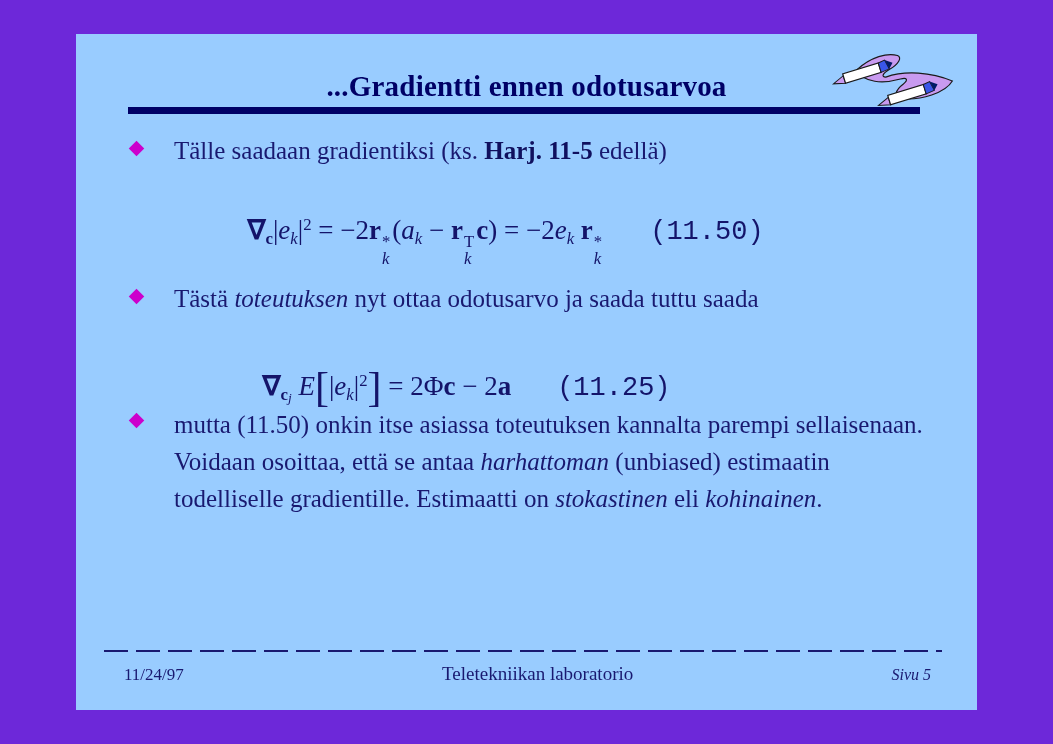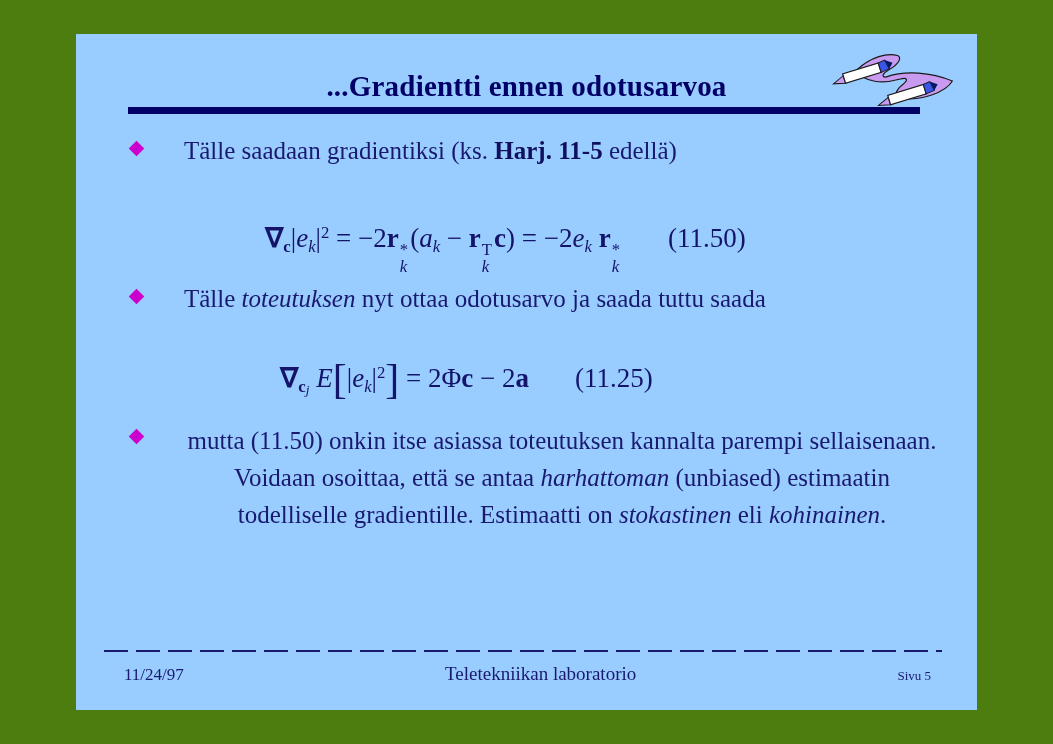--- a/index.html
+++ b/index.html
@@ -1,58 +1,58 @@
 <!DOCTYPE html>
 <html><head>
 <meta charset="utf-8">
 <style>
   html,body{margin:0;padding:0;background:#ffffff;}
-  .page{position:relative;width:1053px;height:744px;background:#4d7c0f;overflow:hidden;
+  .page{position:relative;width:1053px;height:744px;background:#6d28d9;overflow:hidden;
         font-family:"Liberation Serif", serif;}
   .slide{position:absolute;left:76px;top:34px;width:901px;height:676px;background:#99ccff;}
 
   .title{position:absolute;left:0;top:36px;width:100%;text-align:center;
          font-size:29px;font-weight:bold;color:#000066;letter-spacing:0.2px;}
   .title-rule{position:absolute;left:52px;top:73px;width:792px;height:7px;background:#000066;}
 
   .logo{position:absolute;right:8px;top:14px;width:142px;height:66px;}
 
   .bullet{position:absolute;display:flex;align-items:flex-start;color:#191970;}
   .diamond{flex:0 0 auto;width:11px;height:11px;background:#cc00cc;transform:rotate(45deg);
            margin-top:9px;}
-  .btext{margin-left:42px;font-size:25px;line-height:34px;color:#191970;text-align:center;}
+  .btext{margin-left:32px;font-size:25px;line-height:34px;color:#191970;}
   .btext b{color:#10105e;}
   .b1{left:55px;top:100px;width:800px;}
   .b2{left:55px;top:248px;width:820px;}
-  .b3{left:55px;top:388px;width:812px;}
+  .b3{left:55px;top:372px;width:812px;}
   .b3 .btext{line-height:37px;width:756px;}
 
   .formula-row{position:absolute;left:0;width:100%;text-align:center;color:#14146a;
                font-size:27px;}
-  .f1{top:188px;padding-right:42px;box-sizing:border-box;}
-  .f2{top:328px;padding-right:120px;box-sizing:border-box;}
+  .f1{top:180px;padding-right:42px;box-sizing:border-box;}
+  .f2{top:336px;padding-right:120px;box-sizing:border-box;}
   .formula .tk{white-space:pre;}
   .tk-p{font-style:normal;}
   .tk-i{font-style:italic;}
   .tk-b{font-weight:bold;font-style:normal;}
   .tk-big{font-size:1.55em;font-weight:500;vertical-align:-0.14em;line-height:0;}
   .m-sup{font-size:0.62em;vertical-align:0.55em;line-height:0;}
   .m-sub{font-size:0.62em;vertical-align:-0.28em;line-height:0;}
   .m-sub2{font-size:0.5em;vertical-align:-0.52em;line-height:0;margin-left:0px;}
   .supsub{display:inline-flex;flex-direction:column;align-items:flex-start;
           vertical-align:-0.5em;font-size:0.62em;line-height:1.02;margin-left:1px;margin-right:2px;}
-  .eqlabel{margin-left:46px;color:#14146a;}
+  .eqlabel{margin-left:46px;color:#14146a;font-family:Liberation Mono, monospace;}
 
   .footer-rule{position:absolute;left:28px;top:616px;width:838px;height:2px;
      background:repeating-linear-gradient(90deg,#191970 0 24px,rgba(0,0,0,0) 24px 32px);}
   .footer{position:absolute;left:48px;top:629px;width:807px;display:flex;align-items:baseline;
           color:#191970;gap:16px;}
   .fdate{font-size:17px;font-style:normal;}
   .fcenter{flex:1;text-align:center;font-size:19px;}
-  .fpage{font-size:13px;}
+  .fpage{font-size:16px;font-style:italic;}
 </style>
 </head>
 <body>
 
 <div class="page">
   <div class="slide">
 
     <div class="title">...Gradientti ennen odotusarvoa</div>
 
     <svg class="logo" viewBox="0 0 145 66" aria-hidden="true">
@@ -86,21 +86,21 @@
             <span class="tk-p">T</span>
             <span class="tk-i">k</span>
           </span><span class="tk tk-b">c</span><span class="tk tk-p">) = −2</span><span class="tk tk-i">e</span><span class="m-sub tk-i">k</span><span class="tk tk-p"> </span><span class="tk tk-b">r</span><span class="supsub">
             <span class="tk-p">*</span>
             <span class="tk-i">k</span>
           </span></span><span class="eqlabel">(11.50)</span>
     </div>
 
     <div class="bullet b2">
       <span class="diamond"></span>
-      <span class="btext"><span>Tälle </span><i>toteutuksen</i><span> nyt ottaa odotusarvo ja saada tuttu saada</span></span>
+      <span class="btext"><span>Tästä </span><i>toteutuksen</i><span> nyt ottaa odotusarvo ja saada tuttu saada</span></span>
     </div>
 
     <div class="formula-row f2">
       <span class="formula"><span class="tk tk-b">∇</span><span class="m-sub tk-b">c</span><span class="m-sub2 tk-i">j</span><span class="tk tk-p"> </span><span class="tk tk-i">E</span><span class="tk tk-big">[</span><span class="tk tk-p">|</span><span class="tk tk-i">e</span><span class="m-sub tk-i">k</span><span class="tk tk-p">|</span><span class="m-sup tk-p">2</span><span class="tk tk-big">]</span><span class="tk tk-p"> = 2</span><span class="tk tk-p">Φ</span><span class="tk tk-b">c</span><span class="tk tk-p"> − 2</span><span class="tk tk-b">a</span></span><span class="eqlabel">(11.25)</span>
     </div>
 
     <div class="bullet b3">
       <span class="diamond"></span>
       <span class="btext"><span>mutta (11.50) onkin itse asiassa toteutuksen kannalta parempi sellaisenaan. Voidaan osoittaa, että se antaa </span><i>harhattoman</i><span> (unbiased) estimaatin todelliselle gradientille. Estimaatti on </span><i>stokastinen</i><span> eli </span><i>kohinainen</i><span>.</span></span>
     </div>

